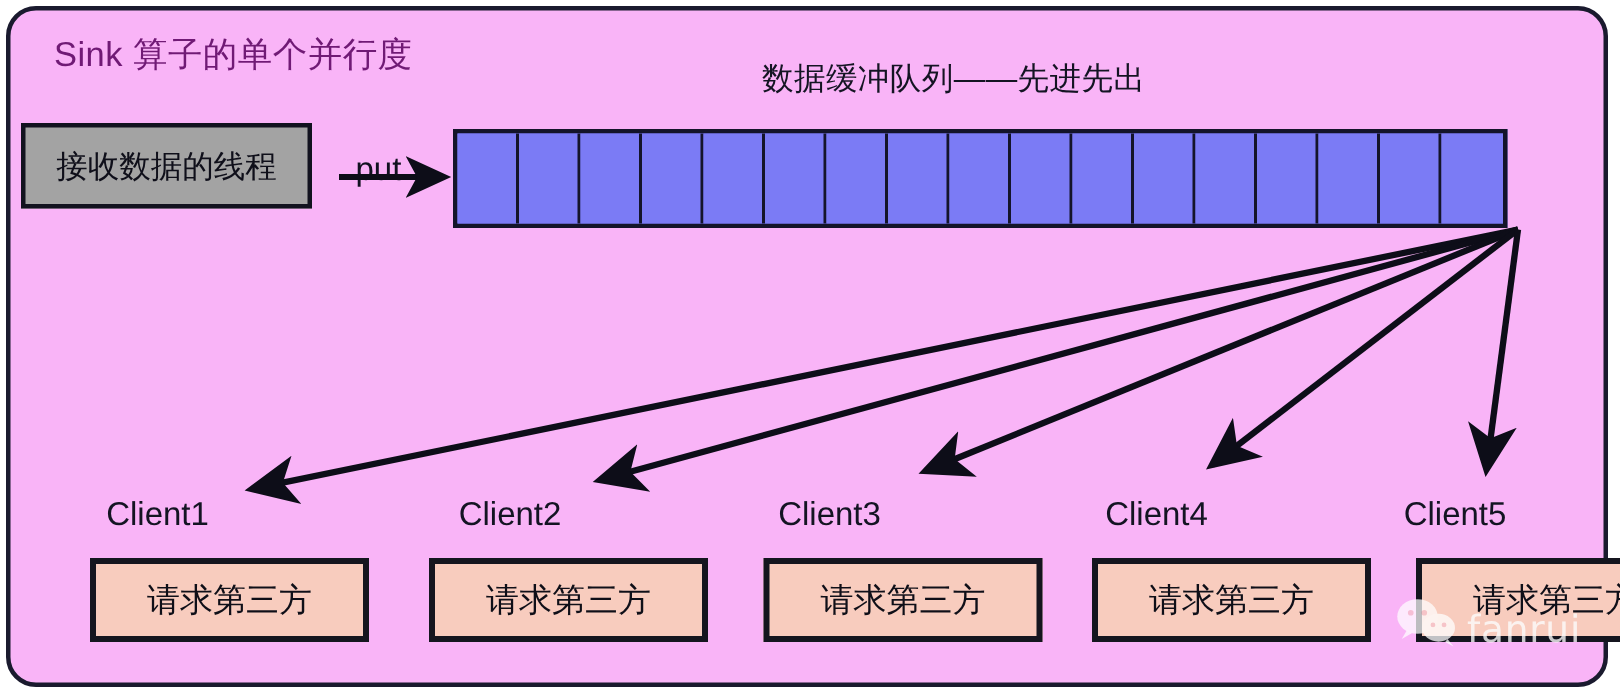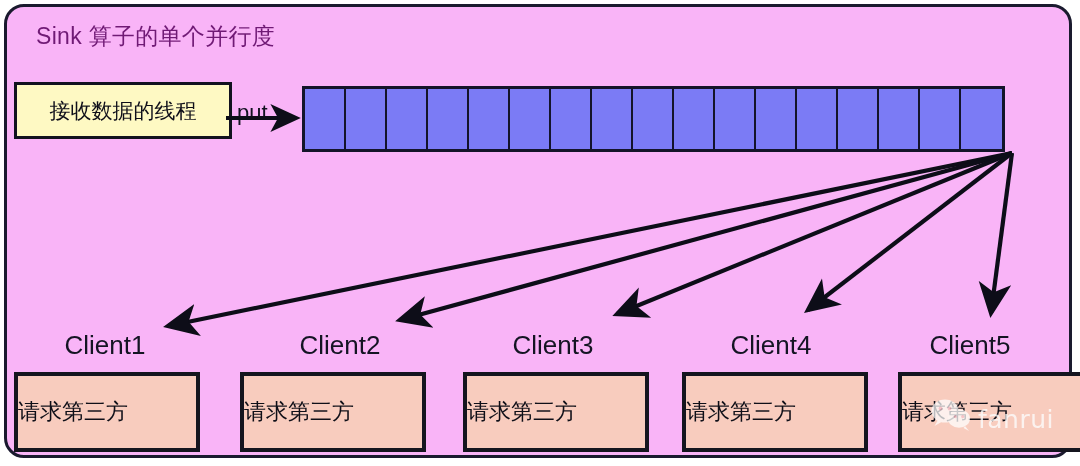--- a/index.html
+++ b/index.html
@@ -50,24 +50,24 @@
     color: #141423;
     white-space: nowrap;
     letter-spacing: 0.3px;
   }
 
   
   .thread-box {
     position: absolute;
     left: 14px;
     top: 82px;
-    width: 218px;
+    width: 194px;
     height: 57px;
     box-sizing: border-box;
-    background: #fef9c3;
+    background: #a3a3a3;
     border: 3px solid #12121f;
     display: flex;
     align-items: center;
     justify-content: center;
     font-size: 21px;
     color: #0f0f1a;
     white-space: nowrap;
   }
 
   
@@ -109,42 +109,44 @@
     left: 0;
     top: 0;
     width: 1080px;
     height: 466px;
     pointer-events: none;
   }
 
   
   .client-label {
     position: absolute;
-    font-size: 26px;
+    font-size: 22px;
     color: #141423;
     white-space: nowrap;
     text-align: center;
     transform: translateX(-50%);
     top: 330px;
   }
 
   
   .client-box {
     position: absolute;
     top: 372px;
     width: 186px;
-    height: 80px;
+    height: 56px;
     box-sizing: border-box;
     background: #f8ccbe;
     border: 4px solid #15151f;
     display: flex;
     align-items: center;
+    justify-content: center;
     font-size: 22px;
     color: #0f0f18;
     white-space: nowrap;
+    margin-left: 46px;
   }
 
   
   .watermark {
     position: absolute;
     left: 930px;
     top: 398px;
     display: flex;
     align-items: flex-end;
     gap: 4px;
@@ -161,20 +163,21 @@
 </style>
 </head>
 <body>
 
 <div id="stage">
 
   <div class="outer-panel"></div>
 
   <div class="sink-title">Sink 算子的单个并行度</div>
 
+  <div class="queue-title">数据缓冲队列——先进先出</div>
 
   <div class="thread-box">
     <span>接收数据的线程</span>
   </div>
 
   <div class="put-label">put</div>
 
   <div class="queue" id="queue">
       <div class="queue-cell"></div>
       <div class="queue-cell"></div>

